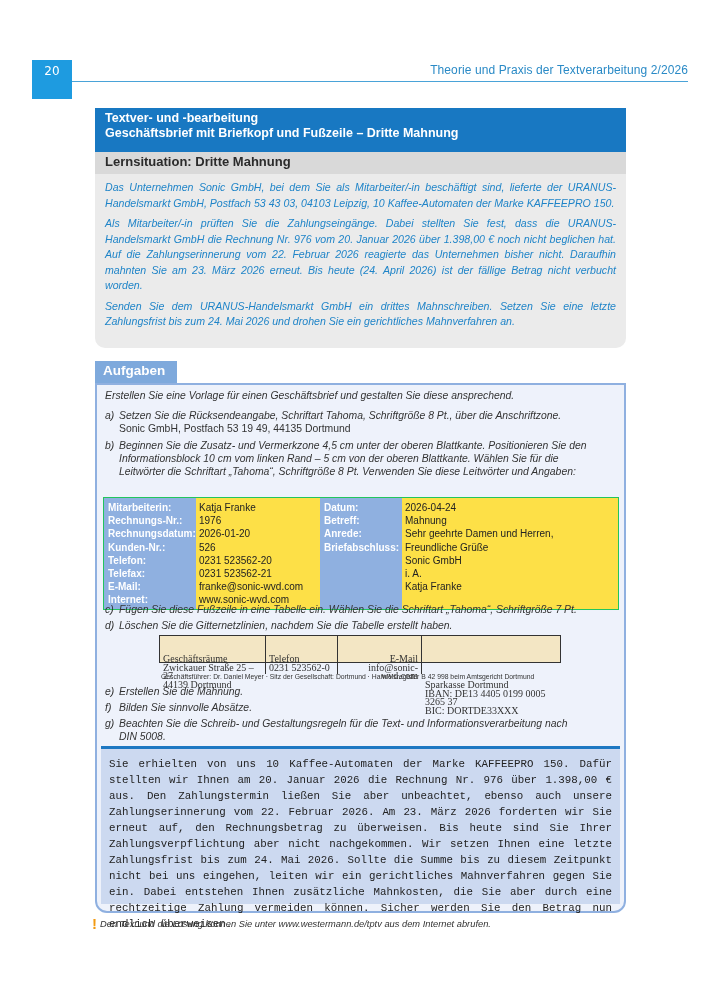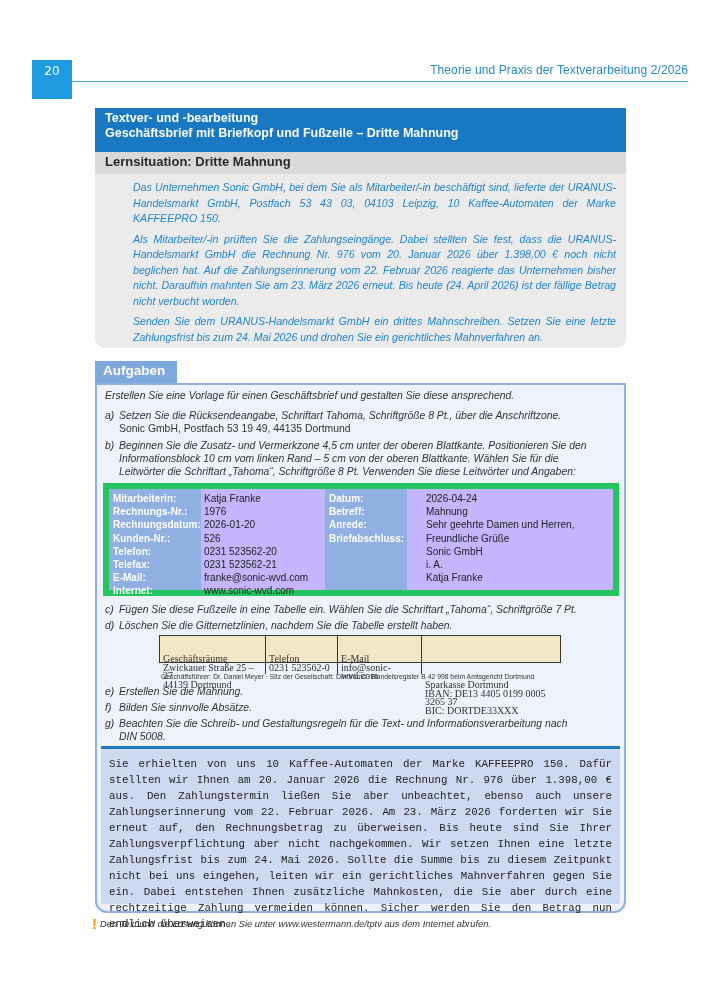--- a/index.html
+++ b/index.html
@@ -11,32 +11,32 @@
   .page-num { position: absolute; left: 0; top: 0; width: 40px; height: 39px; background: #1e9be0; color: #fff; font-size: 12px; line-height: 22px; text-align: center; }
   .running-title { position: absolute; right: 0; top: 3px; font-size: 12px; color: #2a8ac6; font-family: "Liberation Sans", sans-serif; letter-spacing: 0.1px; }
 
   
   .chapter-box { position: absolute; left: 95px; top: 108px; width: 531px; height: 48px; background: #1878c2; color: #fff; padding: 3px 10px; font-size: 12.5px; line-height: 15px; font-weight: 600; font-family: "Liberation Sans", sans-serif; }
 
   
   .lern-box { position: absolute; left: 95px; top: 152px; width: 531px; height: 196px; background: #ebebeb; border-radius: 0 0 10px 10px; }
   .lern-head { height: 22px; background: #d9d9d9; padding: 2px 10px; font-size: 13px; font-weight: bold; color: #2b2b2b; font-family: "Liberation Sans", sans-serif; }
   .lern-body { padding: 6px 10px 0 10px; color: #1f84c8; font-style: italic; font-size: 10.6px; line-height: 15.5px; font-family: "Liberation Sans", sans-serif; text-align: justify; }
-  .lern-body p { margin-bottom: 5px; margin-left: 28px; }
+  .lern-body p { margin-bottom: 5px; }
 
   
   .aufg-tab { position: absolute; left: 95px; top: 361px; width: 82px; height: 22px; background: #7ea9dc; color: #fff; font-size: 13.5px; font-weight: bold; padding: 2px 8px; font-family: "Liberation Sans", sans-serif; }
   .aufg-box { position: absolute; left: 95px; top: 383px; width: 531px; height: 530px; background: #eef2fb; border: 2px solid #8fb0e0; border-radius: 0 0 12px 12px; }
   .task { position: absolute; left: 8px; font-size: 10.4px; line-height: 13px; font-style: italic; color: #333; font-family: "Liberation Sans", sans-serif; }
   .task .lbl { display: inline-block; width: 14px; }
   .indent { padding-left: 14px; }
   .plain { font-style: normal; }
 
   
-  .lw-table { position: absolute; left: 6px; top: 98px; width: 516px; height: 113px; border: 6px solid #22c55e; background: #c4b5fd; }
+  .lw-table { position: absolute; left: 6px; top: 112px; width: 516px; height: 113px; border: 1px solid #22c55e; background: #fde047; }
   .lw-col { position: absolute; top: 0; bottom: 0; font-size: 10px; line-height: 13.2px; padding-top: 3px; font-family: "Liberation Sans", sans-serif; }
   .lw-key { background: #8fb0e0; color: #fff; font-weight: bold; padding-left: 4px; }
   .lw-val { color: #222; padding-left: 3px; }
 
   
   .footer-ex { position: absolute; left: 62px; top: 250px; width: 402px; }
   .footer-table { display: flex; border: 1px solid #333; background: #f3e6c4; height: 28px; }
   .footer-cell { font-size: 10px; line-height: 8.6px; padding: 19px 3px; color: #333; border-right: 1px solid #333; font-family: Liberation Serif, serif; }
   .footer-cell:last-child { border-right: none; margin-top: 26px; }
   .footer-line { font-size: 6.8px; color: #333; margin-top: 10px; padding-left: 2px; font-family: Liberation Sans, sans-serif; white-space: nowrap; }
@@ -105,21 +105,21 @@
       <div>0231 523562-21</div>
       <div>franke@sonic-wvd.com</div>
       <div>www.sonic-wvd.com</div>
     </div>
     <div class="lw-col lw-key" style="left:216px;width:82px;">
       <div>Datum:</div>
       <div>Betreff:</div>
       <div>Anrede:</div>
       <div>Briefabschluss:</div>
     </div>
-    <div class="lw-col lw-val" style="left:298px;right:0;margin-left:16px;">
+    <div class="lw-col lw-val" style="left:298px;right:0;">
       <div>2026-04-24</div>
       <div>Mahnung</div>
       <div>Sehr geehrte Damen und Herren,</div>
       <div>Freundliche Grüße</div>
       <div>Sonic GmbH</div>
       <div>i. A.</div>
       <div>Katja Franke</div>
     </div>
   </div>
 
@@ -134,21 +134,21 @@
     <div class="footer-table">
       <div class="footer-cell" style="width:106px;">
         <div>Geschäftsräume</div>
         <div>Zwickauer Straße 25 – 27</div>
         <div>44139 Dortmund</div>
       </div>
       <div class="footer-cell" style="width:72px;">
         <div>Telefon</div>
         <div>0231 523562-0</div>
       </div>
-      <div class="footer-cell" style="width:84px;">
+      <div class="footer-cell" style="width:84px;text-align:right;">
         <div>E-Mail</div>
         <div>info@sonic-wvd.com</div>
       </div>
       <div class="footer-cell" style="flex:1;">
         <div>Sparkasse Dortmund</div>
         <div>IBAN: DE13 4405 0199 0005 3265 37</div>
         <div>BIC: DORTDE33XXX</div>
       </div>
     </div>
     <div class="footer-line">Geschäftsführer: Dr. Daniel Meyer · Sitz der Gesellschaft: Dortmund · Handelsregister B 42 998 beim Amtsgericht Dortmund</div>

